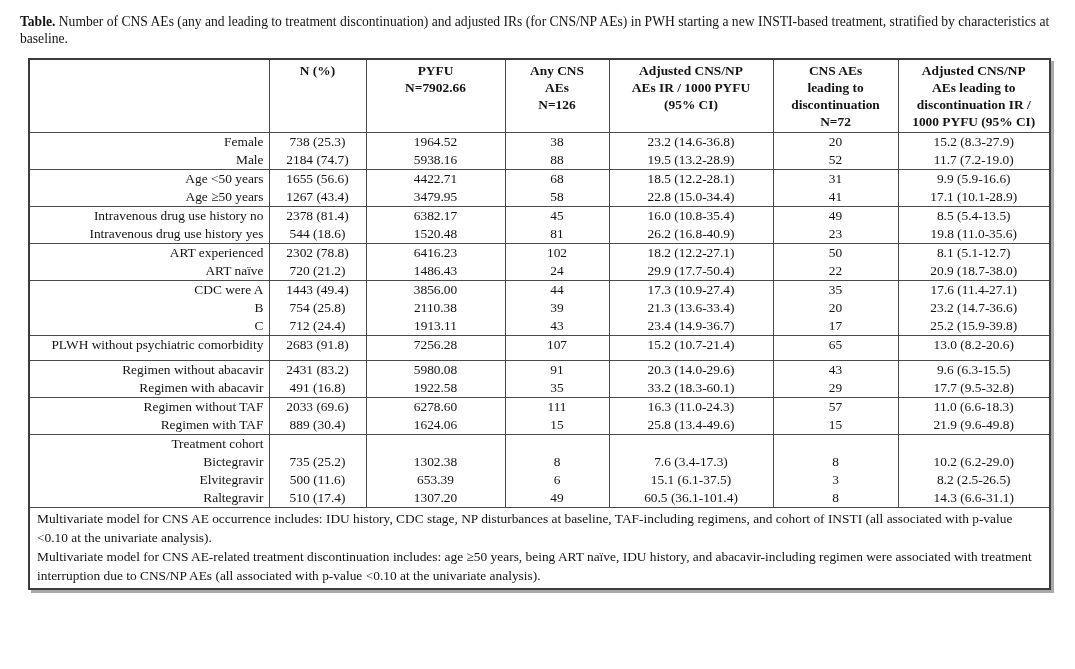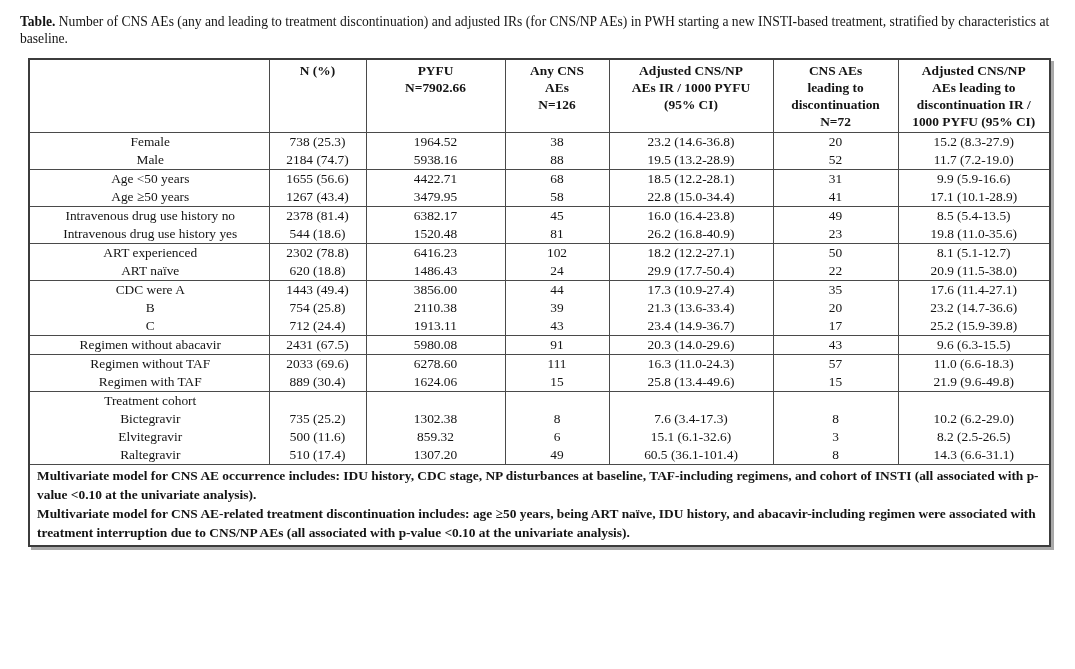--- a/index.html
+++ b/index.html
@@ -44,31 +44,30 @@
     vertical-align: top;
     line-height: 17px;
     padding: 2px 4px 2px 4px;
     height: 72px;
   }
   tbody td {
     vertical-align: top;
     line-height: 18px;
     padding: 0 5px;
   }
-  tbody td.label { text-align: center; padding-left: 7px; }
+  tbody td.label { text-align: right; padding-left: 7px; }
   tbody td.num { text-align: center; }
   tbody tr.group-start td { border-top: 1px solid #4a4a4a; }
   tbody tr.spaced td { padding-bottom: 6px; }
   tfoot td {
     border-top: 1px solid #4a4a4a;
     text-align: left;
     padding: 1px 8px 3px 7px;
     line-height: 19px;
     font-size: 13.4px;
-    font-weight: bold;
   }
   tfoot .footnote { display: block; }
 </style>
 </head>
 <body>
 
 <div class="page">
 
   <p class="caption"><b>Table.</b><span> Number of CNS AEs (any and leading to treatment discontinuation) and adjusted IRs (for CNS/NP AEs) in PWH starting a new INSTI-based treatment, stratified by characteristics at baseline.</span></p>
 
@@ -128,21 +127,21 @@
           <td class="num">58</td>
           <td class="num">22.8 (15.0-34.4)</td>
           <td class="num">41</td>
           <td class="num">17.1 (10.1-28.9)</td>
         </tr>
         <tr class="group-start">
           <td class="label">Intravenous drug use history no</td>
           <td class="num">2378 (81.4)</td>
           <td class="num">6382.17</td>
           <td class="num">45</td>
-          <td class="num">16.0 (16.4-23.8)</td>
+          <td class="num">16.0 (10.8-35.4)</td>
           <td class="num">49</td>
           <td class="num">8.5 (5.4-13.5)</td>
         </tr>
         <tr>
           <td class="label">Intravenous drug use history yes</td>
           <td class="num">544 (18.6)</td>
           <td class="num">1520.48</td>
           <td class="num">81</td>
           <td class="num">26.2 (16.8-40.9)</td>
           <td class="num">23</td>
@@ -152,26 +151,26 @@
           <td class="label">ART experienced</td>
           <td class="num">2302 (78.8)</td>
           <td class="num">6416.23</td>
           <td class="num">102</td>
           <td class="num">18.2 (12.2-27.1)</td>
           <td class="num">50</td>
           <td class="num">8.1 (5.1-12.7)</td>
         </tr>
         <tr>
           <td class="label">ART naïve</td>
-          <td class="num">620 (18.8)</td>
+          <td class="num">720 (21.2)</td>
           <td class="num">1486.43</td>
           <td class="num">24</td>
           <td class="num">29.9 (17.7-50.4)</td>
           <td class="num">22</td>
-          <td class="num">20.9 (11.5-38.0)</td>
+          <td class="num">20.9 (18.7-38.0)</td>
         </tr>
         <tr class="group-start">
           <td class="label">CDC were A</td>
           <td class="num">1443 (49.4)</td>
           <td class="num">3856.00</td>
           <td class="num">44</td>
           <td class="num">17.3 (10.9-27.4)</td>
           <td class="num">35</td>
           <td class="num">17.6 (11.4-27.1)</td>
         </tr>
@@ -186,28 +185,46 @@
         </tr>
         <tr>
           <td class="label">C</td>
           <td class="num">712 (24.4)</td>
           <td class="num">1913.11</td>
           <td class="num">43</td>
           <td class="num">23.4 (14.9-36.7)</td>
           <td class="num">17</td>
           <td class="num">25.2 (15.9-39.8)</td>
         </tr>
+        <tr class="group-start spaced">
+          <td class="label">PLWH without psychiatric comorbidity</td>
+          <td class="num">2683 (91.8)</td>
+          <td class="num">7256.28</td>
+          <td class="num">107</td>
+          <td class="num">15.2 (10.7-21.4)</td>
+          <td class="num">65</td>
+          <td class="num">13.0 (8.2-20.6)</td>
+        </tr>
         <tr class="group-start">
           <td class="label">Regimen without abacavir</td>
-          <td class="num">2431 (67.5)</td>
+          <td class="num">2431 (83.2)</td>
           <td class="num">5980.08</td>
           <td class="num">91</td>
           <td class="num">20.3 (14.0-29.6)</td>
           <td class="num">43</td>
           <td class="num">9.6 (6.3-15.5)</td>
+        </tr>
+        <tr>
+          <td class="label">Regimen with abacavir</td>
+          <td class="num">491 (16.8)</td>
+          <td class="num">1922.58</td>
+          <td class="num">35</td>
+          <td class="num">33.2 (18.3-60.1)</td>
+          <td class="num">29</td>
+          <td class="num">17.7 (9.5-32.8)</td>
         </tr>
         <tr class="group-start">
           <td class="label">Regimen without TAF</td>
           <td class="num">2033 (69.6)</td>
           <td class="num">6278.60</td>
           <td class="num">111</td>
           <td class="num">16.3 (11.0-24.3)</td>
           <td class="num">57</td>
           <td class="num">11.0 (6.6-18.3)</td>
         </tr>
@@ -234,23 +251,23 @@
           <td class="num">735 (25.2)</td>
           <td class="num">1302.38</td>
           <td class="num">8</td>
           <td class="num">7.6 (3.4-17.3)</td>
           <td class="num">8</td>
           <td class="num">10.2 (6.2-29.0)</td>
         </tr>
         <tr>
           <td class="label">Elvitegravir</td>
           <td class="num">500 (11.6)</td>
-          <td class="num">859.32</td>
+          <td class="num">653.39</td>
           <td class="num">6</td>
-          <td class="num">15.1 (6.1-32.6)</td>
+          <td class="num">15.1 (6.1-37.5)</td>
           <td class="num">3</td>
           <td class="num">8.2 (2.5-26.5)</td>
         </tr>
         <tr>
           <td class="label">Raltegravir</td>
           <td class="num">510 (17.4)</td>
           <td class="num">1307.20</td>
           <td class="num">49</td>
           <td class="num">60.5 (36.1-101.4)</td>
           <td class="num">8</td>

